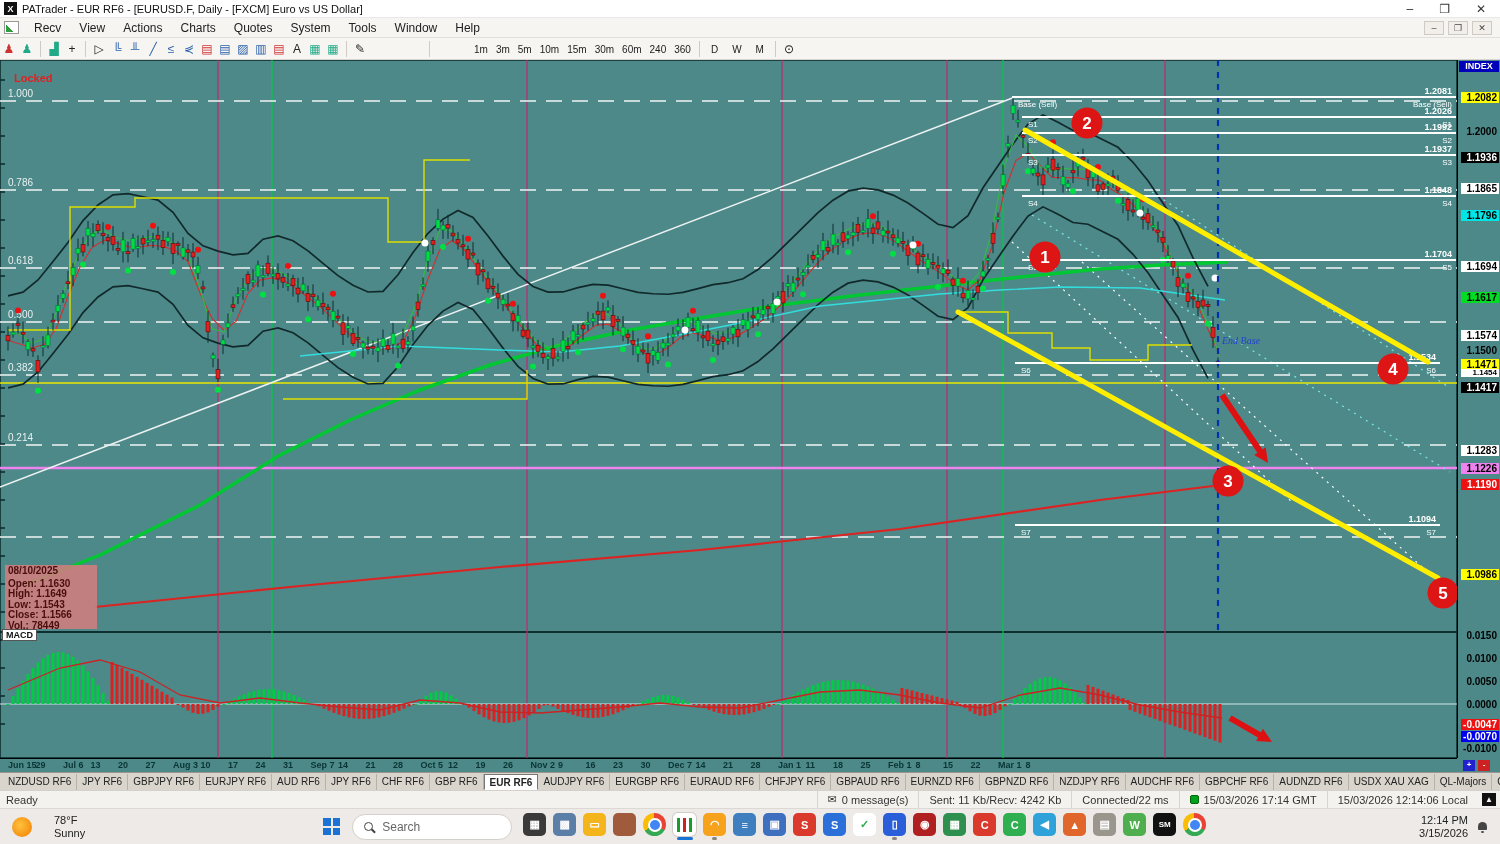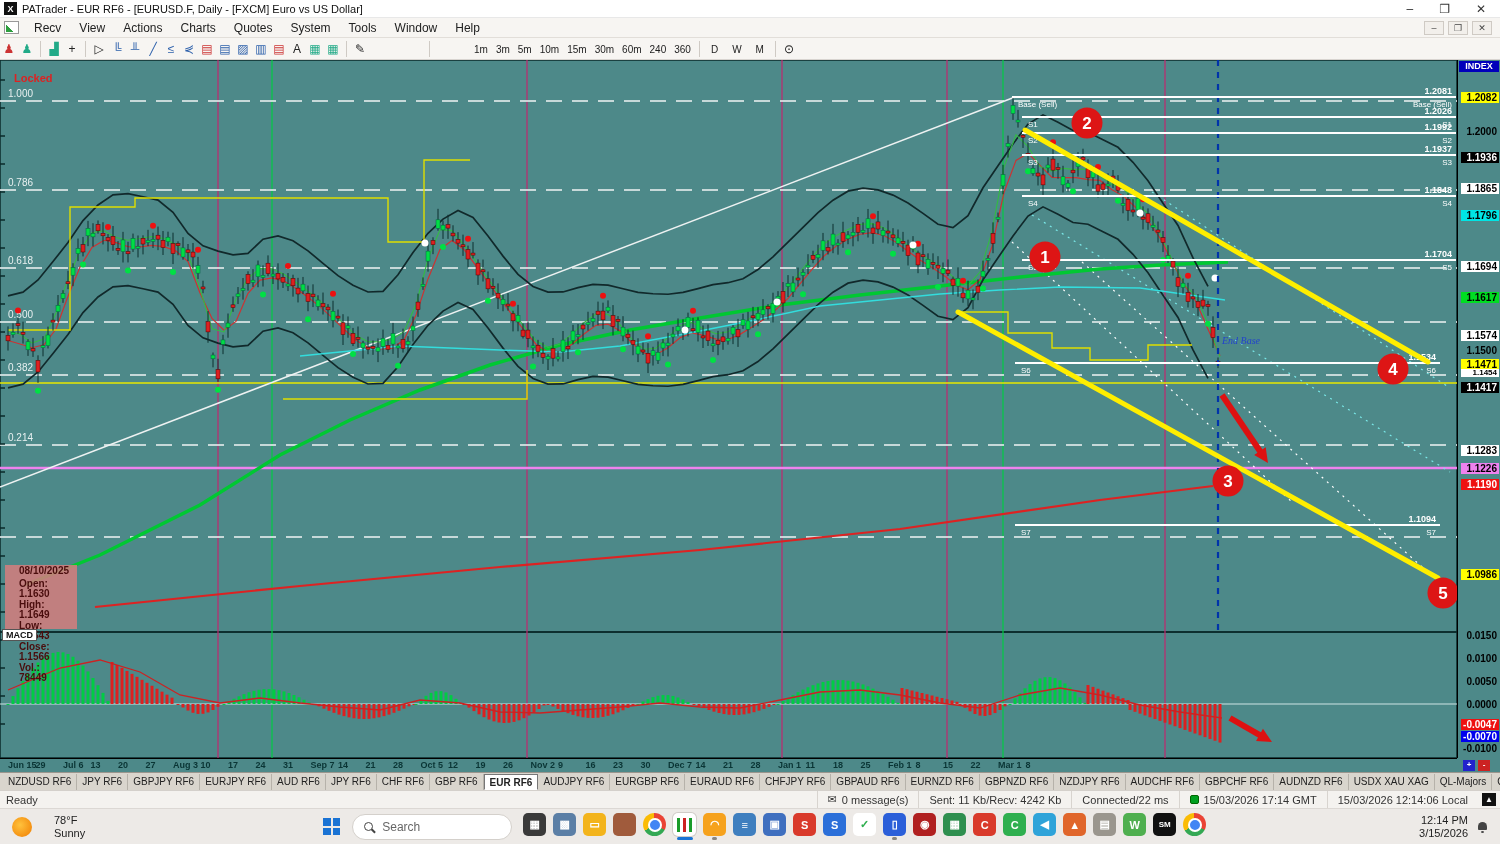--- a/index.html
+++ b/index.html
@@ -35,23 +35,23 @@
   .tb-sep { width:1px; height:16px; background:#cfcac4; margin:0 4px; }
   .tf-btn { padding:0 4px; font-size:10px; color:#222; }
   .tf-big { padding:0 7px; font-size:10px; color:#222; }
 
   
   .workspace { position:relative; width:1500px; height:730px; background:#4d8989; }
   #chart-svg { position:absolute; left:0; top:0; }
 
   .locked { position:absolute; left:14px; top:12px; color:#dd2222; font-size:11px; font-weight:bold; }
 
-  .infobox { position:absolute; left:5px; top:505px; width:72px; height:64px;
+  .infobox { position:absolute; left:5px; top:505px; width:92px; height:64px;
              background:rgba(209,125,125,.88); color:#4a0d0d; font-size:10px; font-weight:bold;
-             padding:1px 14px; line-height:10.5px; }
+             padding:1px 3px; line-height:10.5px; }
   .macd-lbl { position:absolute; left:2px; top:569px; background:#fff; border:1px solid #555;
               font-size:9px; font-weight:bold; color:#111; padding:0 3px;text-align:right; }
 
   .axis-panel { position:absolute; left:1457px; top:0; width:43px; height:698px;
                 background:#4d8989; border-left:1px solid #000; }
   .index-hdr { position:absolute; top:1px; left:1px; right:1px; height:11px; background:#0000bb;
                color:#fff; font-size:9px; font-weight:bold; text-align:center; line-height:11px; }
   .axis-label { position:absolute; right:1px; min-width:38px; text-align:right; padding:0 2px;
                 font-size:10px; font-weight:bold; line-height:11px; white-space:nowrap; }
   .axis-label.sm { font-size:8px; line-height:8px; }

